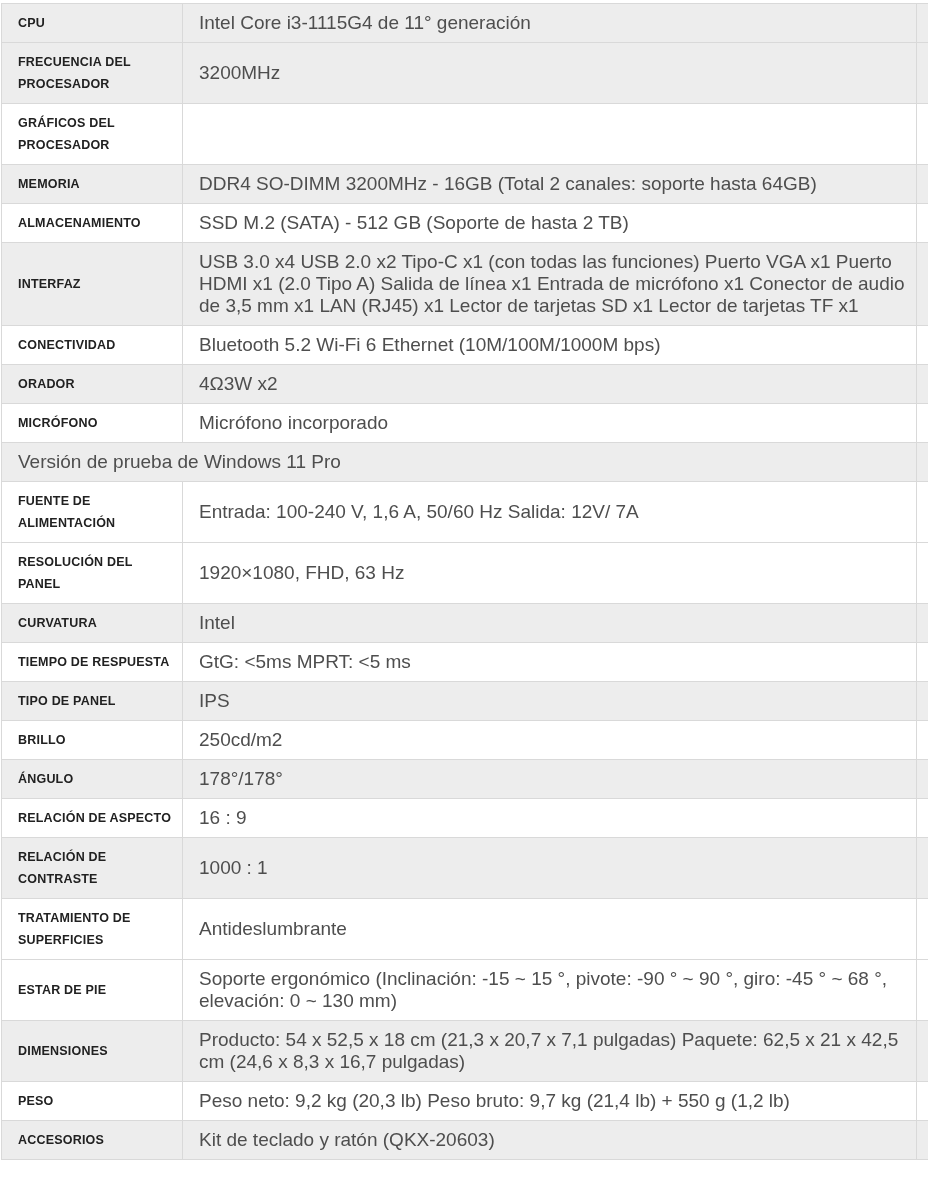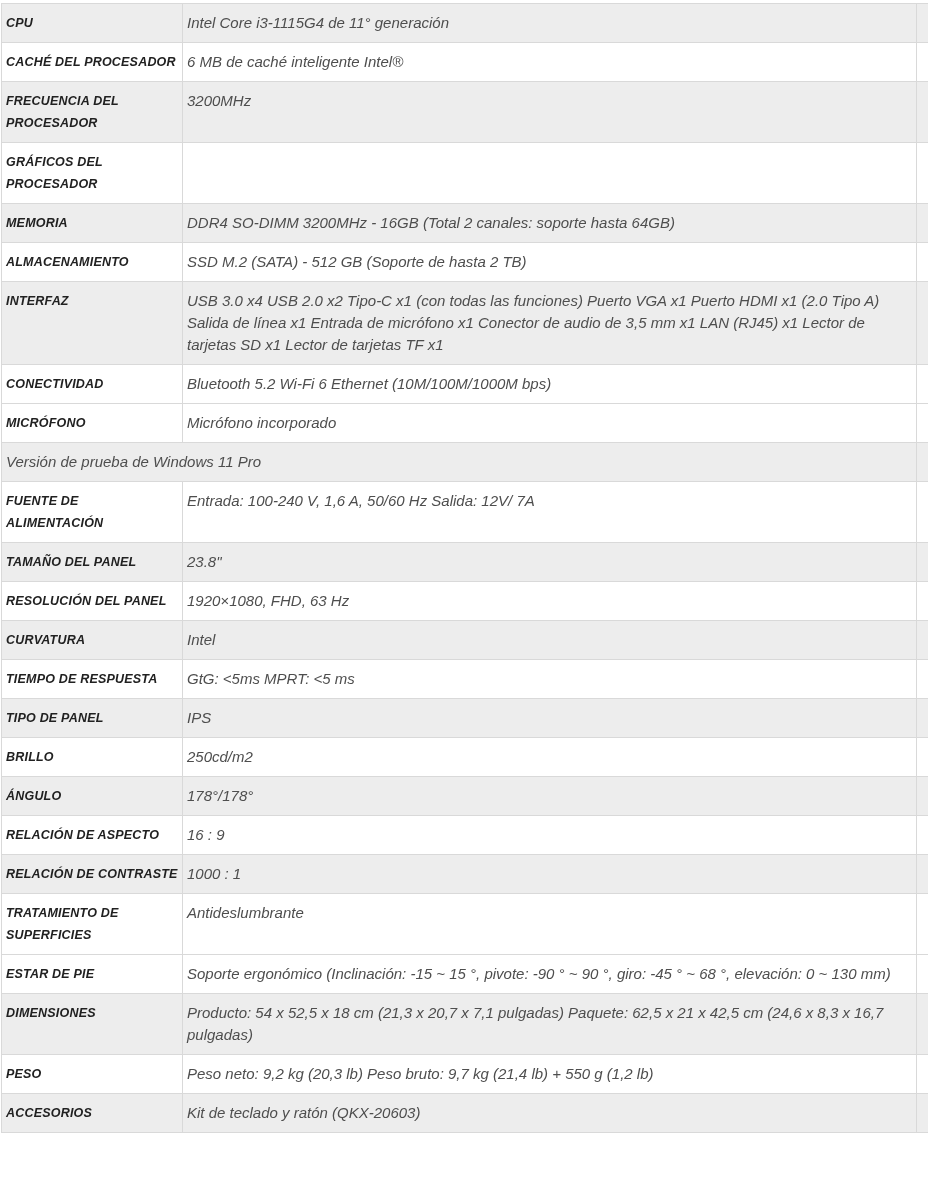--- a/index.html
+++ b/index.html
@@ -26,40 +26,40 @@
   .row{
     display:flex;
     align-items:stretch;
     border-bottom:1px solid var(--border);
     background:var(--row-base);
   }
   .row.alt{background:var(--row-alt);}
   .cell{
     box-sizing:border-box;
     display:flex;
+    align-items:center;
     min-height:38px;
-    padding:8px 4px;
+    padding:8px 16px;
     line-height:22px;
-    font-style:italic;
   }
   .cell.label{
     flex:0 0 181px;
     width:181px;
     border-right:1px solid var(--border);
     padding-right:4px;
     font-size:12.5px;
     font-weight:bold;
     letter-spacing:0.2px;
     color:var(--label-color);
     text-transform:uppercase;
   }
   .cell.value{
     flex:1 1 auto;
     padding-right:12px;
-    font-size:15px;
+    font-size:19px;
     color:var(--value-color);
   }
   .right-line{
     position:absolute;
     top:0;bottom:0;
     left:914px;
     width:1px;
     background:var(--border);
     z-index:2;
     pointer-events:none;
@@ -73,28 +73,20 @@
 
   <div class="row alt">
     <div class="cell label">
       <span>CPU</span>
     </div>
     <div class="cell value">
       <span>Intel Core i3-1115G4 de 11° generación</span>
     </div>
   </div>
 
-  <div class="row">
-    <div class="cell label">
-      <span>CACHÉ DEL PROCESADOR</span>
-    </div>
-    <div class="cell value">
-      <span>6 MB de caché inteligente Intel®</span>
-    </div>
-  </div>
 
   <div class="row alt">
     <div class="cell label">
       <span>FRECUENCIA DEL PROCESADOR</span>
     </div>
     <div class="cell value">
       <span>3200MHz</span>
     </div>
   </div>
 
@@ -133,20 +125,28 @@
 
   <div class="row">
     <div class="cell label">
       <span>CONECTIVIDAD</span>
     </div>
     <div class="cell value">
       <span>Bluetooth 5.2 Wi-Fi 6 Ethernet (10M/100M/1000M bps)</span>
     </div>
   </div>
 
+  <div class="row alt">
+    <div class="cell label">
+      <span>ORADOR</span>
+    </div>
+    <div class="cell value">
+      <span>4Ω3W x2</span>
+    </div>
+  </div>
 
   <div class="row">
     <div class="cell label">
       <span>MICRÓFONO</span>
     </div>
     <div class="cell value">
       <span>Micrófono incorporado</span>
     </div>
   </div>
 
@@ -158,28 +158,20 @@
 
   <div class="row">
     <div class="cell label">
       <span>FUENTE DE ALIMENTACIÓN</span>
     </div>
     <div class="cell value">
       <span>Entrada: 100-240 V, 1,6 A, 50/60 Hz Salida: 12V/ 7A</span>
     </div>
   </div>
 
-  <div class="row alt">
-    <div class="cell label">
-      <span>TAMAÑO DEL PANEL</span>
-    </div>
-    <div class="cell value">
-      <span>23.8"</span>
-    </div>
-  </div>
 
   <div class="row">
     <div class="cell label">
       <span>RESOLUCIÓN DEL PANEL</span>
     </div>
     <div class="cell value">
       <span>1920×1080, FHD, 63 Hz</span>
     </div>
   </div>
 

